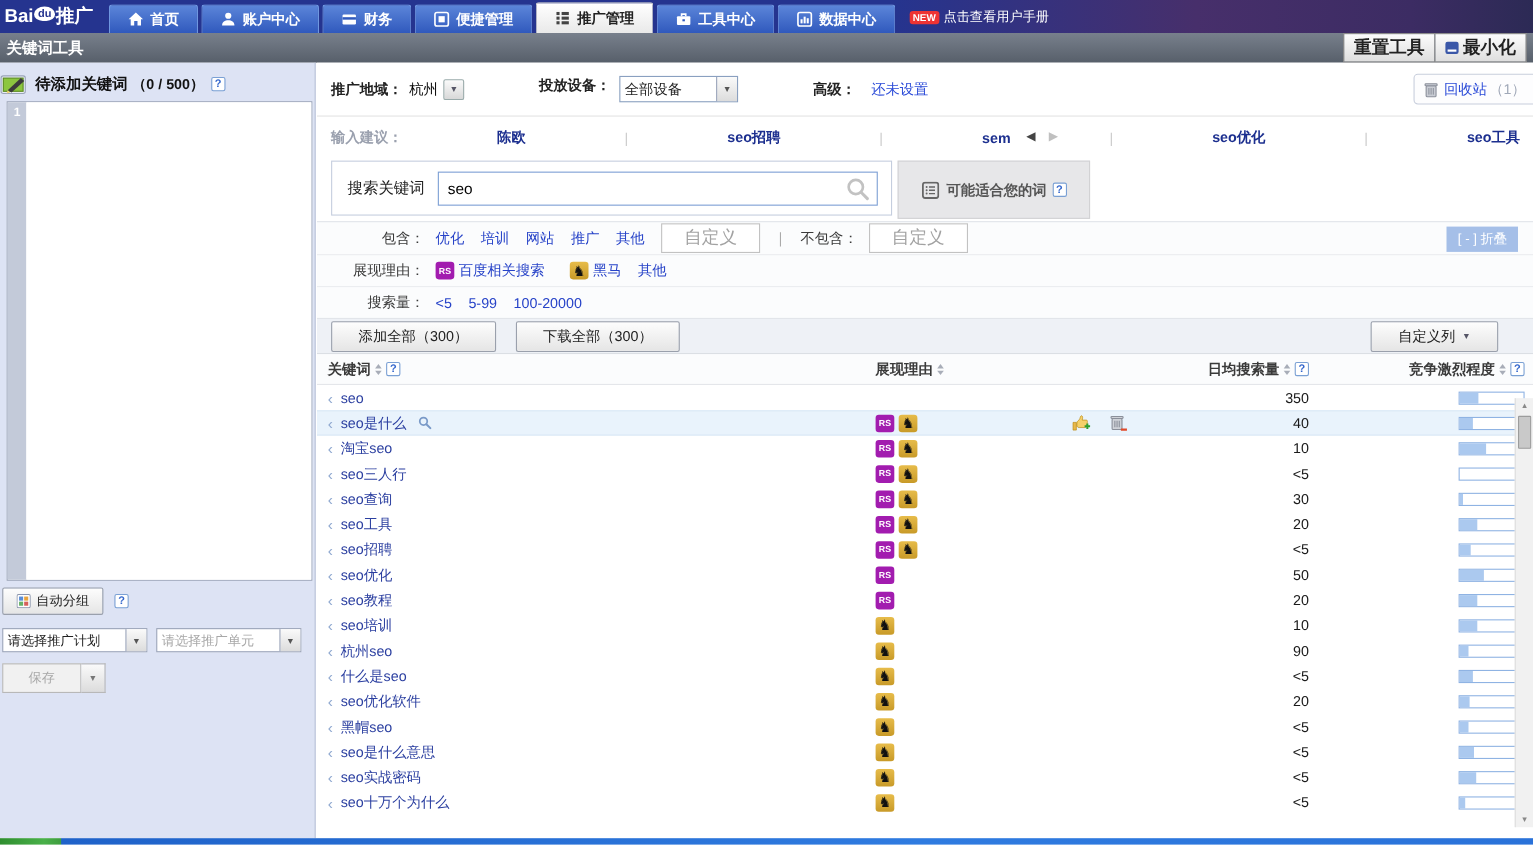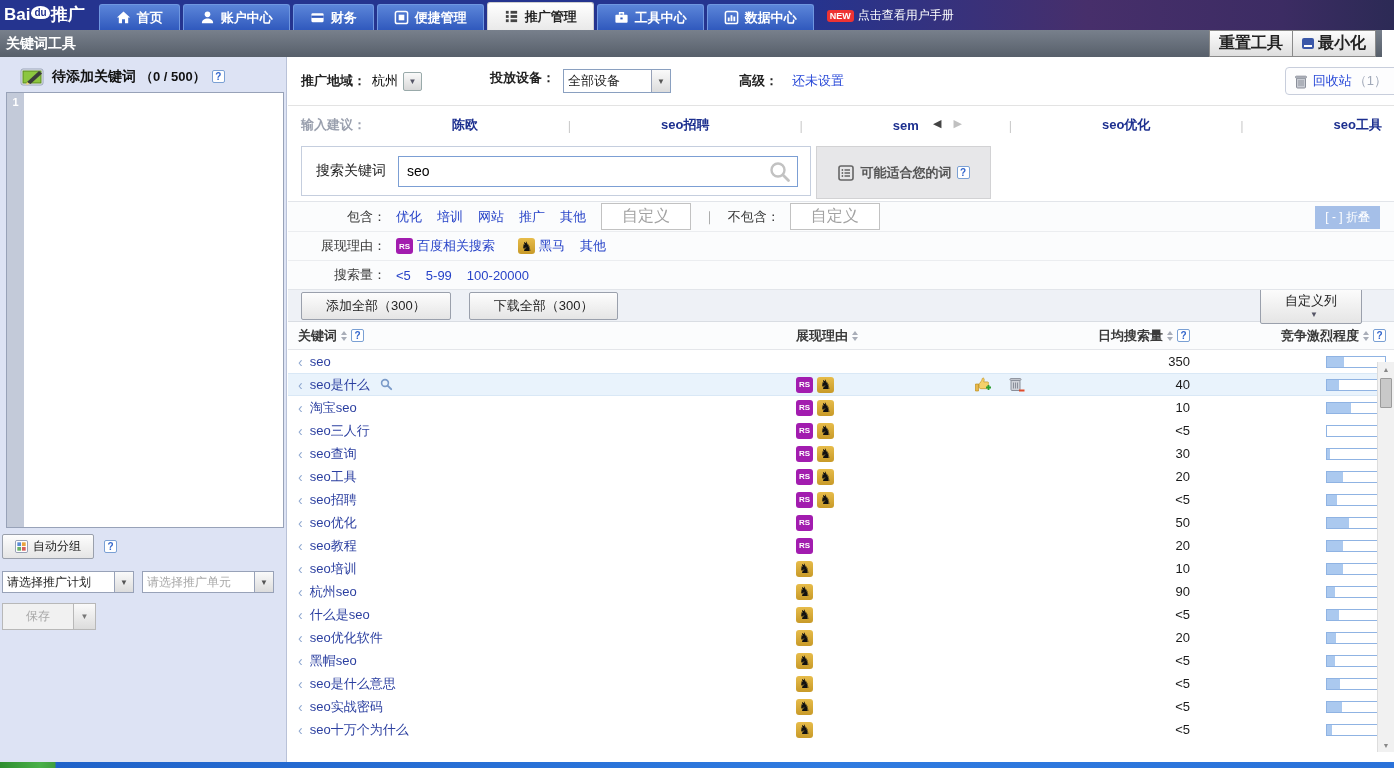--- a/index.html
+++ b/index.html
@@ -14,33 +14,33 @@
   .tab { height:26px; margin-right:3px; display:flex; align-items:center; padding:0 16px; cursor:pointer;
     background:linear-gradient(#5b85d9,#3059bd); border:1px solid #6f97e0; border-bottom:none; border-radius:3px 3px 0 0;
     color:#fff; font-size:13px; font-weight:bold; white-space:nowrap; }
   .tab.active { background:linear-gradient(#ffffff,#e9e9e9); color:#222; border-color:#cfcfcf; height:28px; }
   .ticon { width:15px; height:15px; margin-right:6px; flex:none; }
   .newzone { display:flex; align-items:center; margin-left:10px; padding-bottom:6px; }
   .new-badge { background:#e33; color:#fff; font-size:9px; font-weight:bold; border-radius:3px; padding:1px 3px; margin-right:4px; }
   .manual { color:#fff; font-size:12px; cursor:pointer; }
 
   
-  .titlebar { position:absolute; top:30px; left:0; right:12px; height:27px;
+  .titlebar { position:absolute; top:30px; left:0; right:0; height:27px;
     background:linear-gradient(#78808c,#575f6a); display:flex; align-items:center; padding:12px 6px; }
   .titlebar .title { color:#fff; font-weight:bold; font-size:14px; }
   .tb-buttons { margin-left:auto; display:flex; }
   .tb-btn { background:linear-gradient(#fcfcfc,#dedede); border:1px solid #8a8a8a; color:#222; font-size:16px;
     padding:2px 9px; cursor:pointer; display:flex; align-items:center;font-weight:bold; }
   .tb-btn + .tb-btn { border-left:none; }
   .min-ic { width:12px; height:11px; background:#3a57a8; border-radius:2px; margin-right:4px; position:relative; }
   .min-ic::after { content:""; position:absolute; left:2px; right:2px; bottom:2px; height:2px; background:#fff; }
 
   
   .sidebar { position:absolute; top:57px; left:0; width:287px; bottom:6px; background:#dde3f4; border-right:1px solid #b9c2d8; font-size:12px; }
-  .sb-header { display:flex; align-items:center; padding:9px 4px 5px 20px; }
+  .sb-header { display:flex; align-items:center; padding:9px 4px 5px 0; }
   .sb-title { font-weight:bold; font-size:14px; color:#111; margin:0 4px 0 6px; }
   .sb-count { font-weight:bold; font-size:13px; color:#111; margin-right:6px; }
   .helpq { display:inline-flex; align-items:center; justify-content:center; width:13px; height:13px; border:1px solid #7aa0d4;
     background:#fff; color:#36c; font-size:10px; font-weight:bold; border-radius:2px; cursor:pointer; flex:none; }
   .sb-hint { color:#828282; padding:0 2px 6px 2px; }
   .kw-box { margin:0 2px 0 6px; height:436px; display:flex; border:1px solid #98a2b8; background:#fff; }
   .kw-gutter { width:17px; background:#c3cad9; color:#fff; font-weight:bold; font-size:11px; text-align:center; padding-top:3px; }
   .kw-area { flex:1; border:none; outline:none; resize:none; font-family:inherit; font-size:12px; padding:2px; }
   .sb-warning { color:#444; padding:8px 3px 4px 2px; line-height:1.68; }
   .sb-group-row { display:flex; align-items:center; margin:6px 0 0 2px; }
@@ -100,21 +100,21 @@
   .btn-custom { background:#fff; border:1px solid #c2c2c2; color:#a2a2a2; font-size:16px; padding:2px 20px; margin-right:12px; cursor:pointer; }
   .f-sep { color:#999; margin-right:12px; }
   .collapse-btn { position:absolute; right:14px; top:4px; background:#a5bfe8; color:#fff; font-size:12px; padding:3px 10px; cursor:pointer; }
   .rs-chip { display:inline-flex; align-items:center; justify-content:center; width:17px; height:16px; border-radius:3px;
     background:#a21caf; color:#fff; font-size:8px; font-weight:bold; margin-right:4px; flex:none; }
   .horse-chip { display:inline-flex; align-items:center; justify-content:center; width:17px; height:16px; border-radius:3px;
     background:linear-gradient(#e7bc4a,#c89a28); color:#111; font-size:13px; line-height:1; margin-right:4px; flex:none; }
 
   .actions-row { height:32px; background:#eef1f6; border-bottom:1px solid #d9dde3; display:flex; align-items:center; padding:0 14px 0 13px; }
   .actions-row .btn-light { padding:4px 24px; font-size:13px; margin-right:18px; }
-  .btn-cols { margin-left:auto;flex-direction:column; }
+  .btn-cols { margin-left:auto; }
   .caret { font-size:8px; color:#556; margin-left:6px; }
 
   .thead { display:grid; grid-template-columns:500px 170px 120px 120px 1fr; height:28px; align-items:center;
     background:#fbfcfd; border-bottom:1px solid #e4e6ea; font-weight:bold; color:#3a3a3a; }
   .thead .h { display:flex; align-items:center; }
   .h-kw { padding-left:10px; } .h-reason { padding-left:8px; }
   .h-vol { justify-content:flex-end; padding-right:8px; } .h-comp { justify-content:flex-end; padding-right:8px; }
   .sort { display:inline-flex; flex-direction:column; gap:2px; margin:0 4px; }
   .sort i { width:0; height:0; border:3px solid transparent; display:block; }
   .sort .up { border-bottom:4px solid #a8adb8; border-top:none; }

